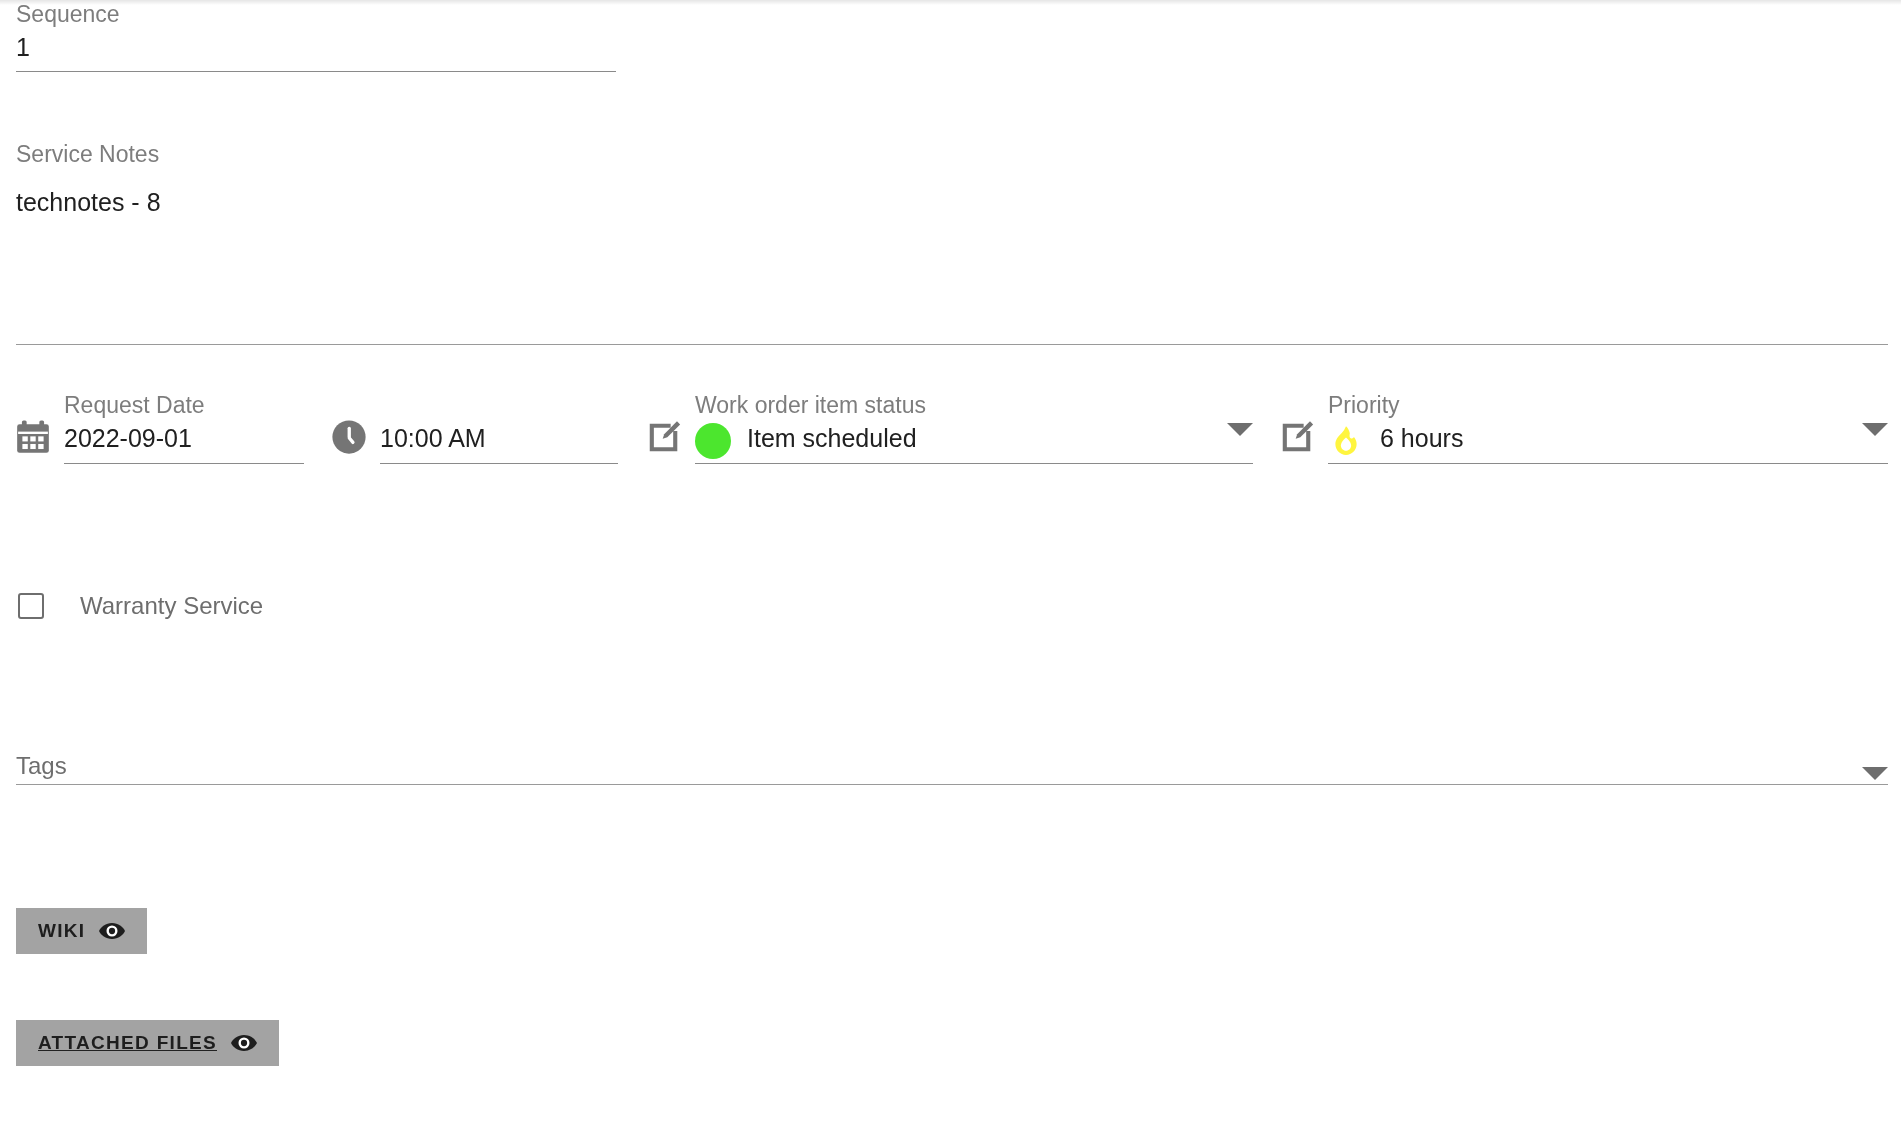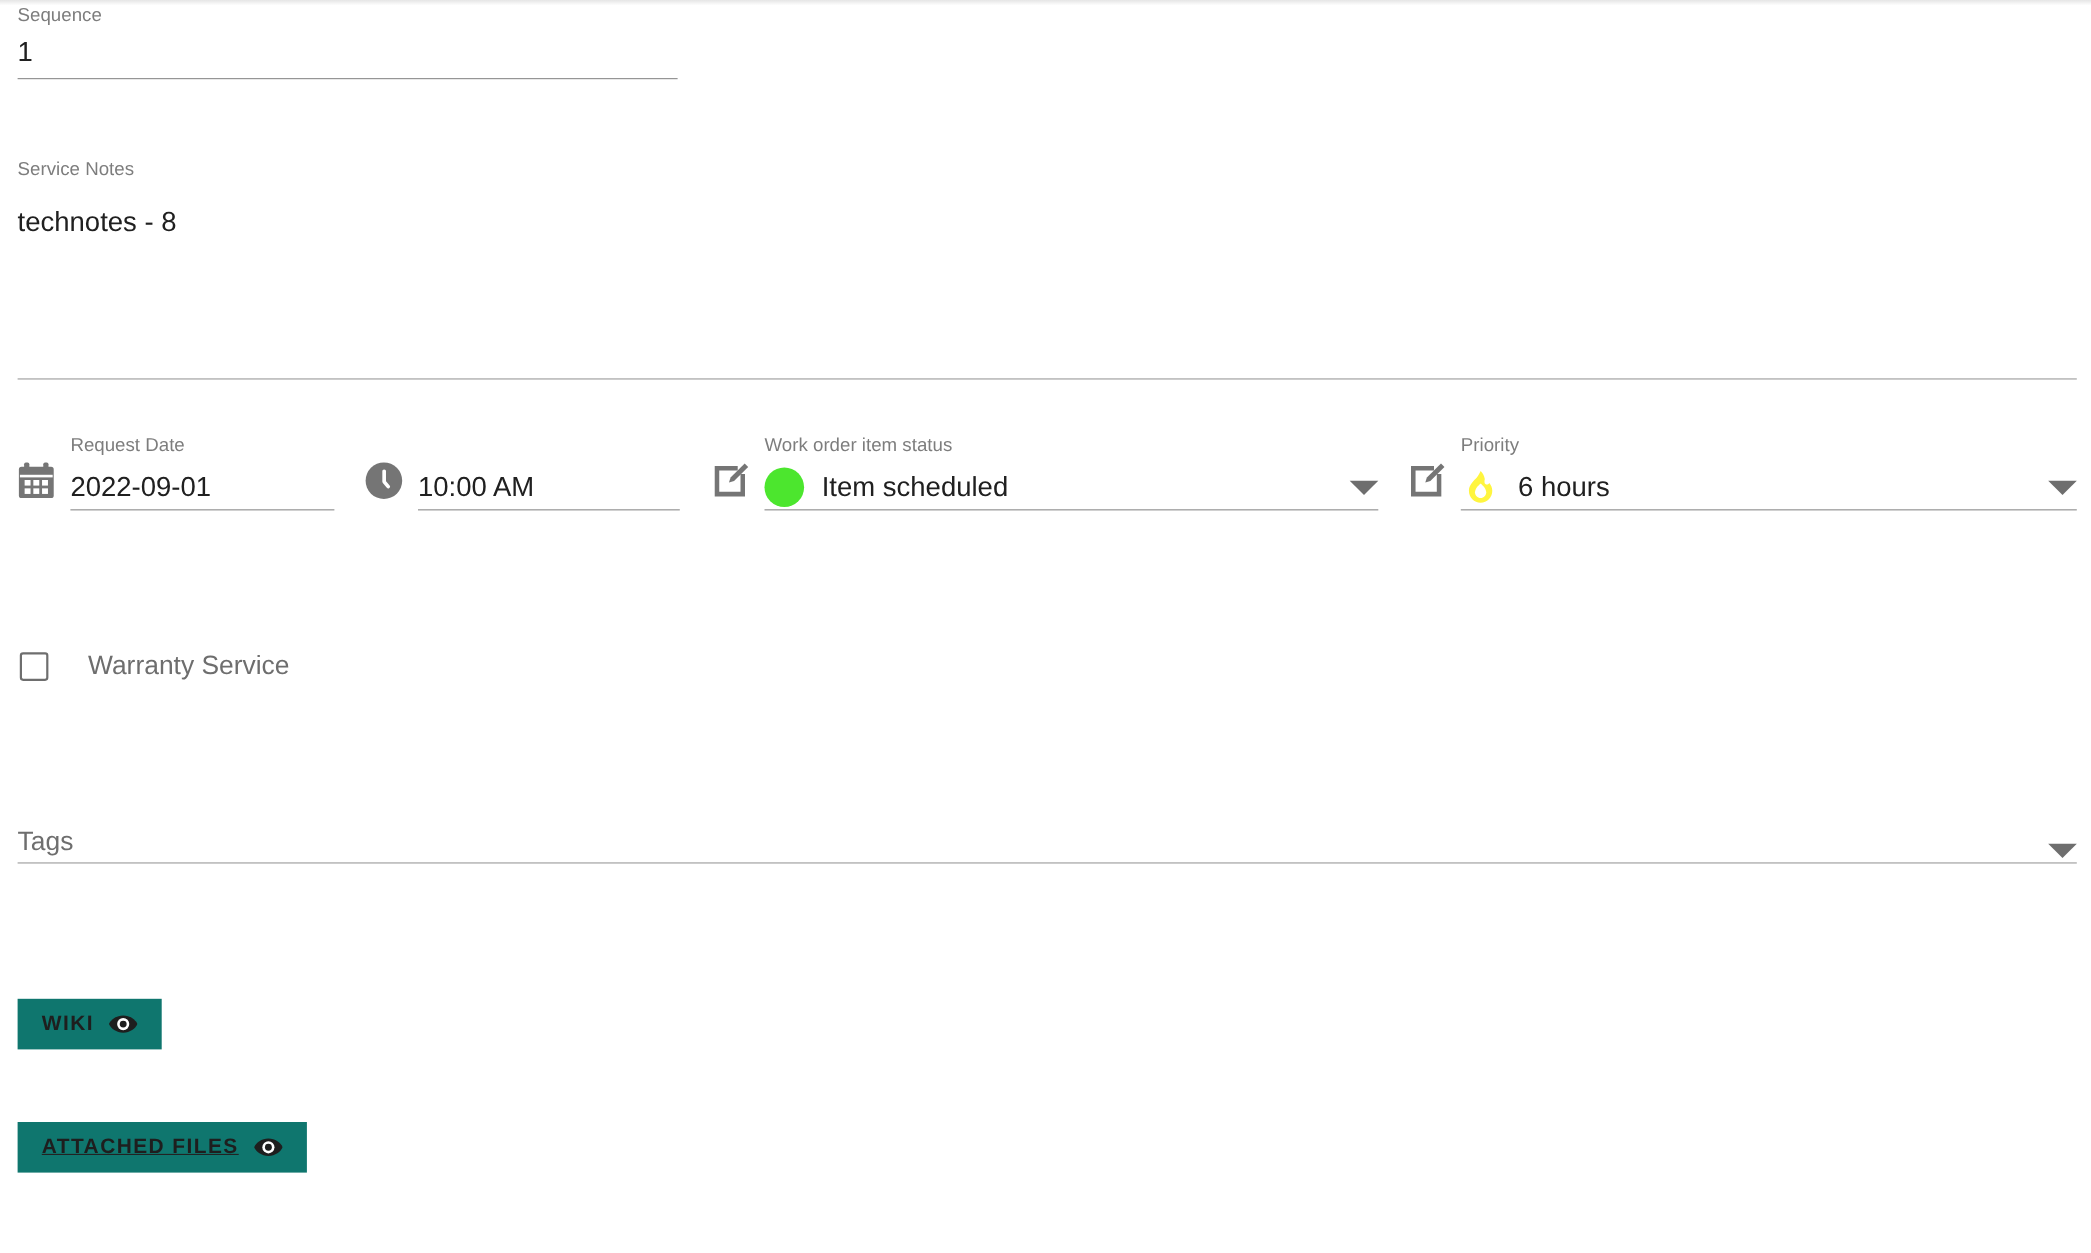--- a/index.html
+++ b/index.html
@@ -23,21 +23,21 @@
   .top-shadow {
     position: absolute;
     top: 0; left: 0; right: 0;
     height: 5px;
     background: linear-gradient(to bottom, rgba(0,0,0,0.10), rgba(0,0,0,0.0));
     pointer-events: none;
   }
 
   
   .field-label {
-    font-size: 17px;
+    font-size: 23px;
     color: #7d7d7d;
     line-height: 20px;
     font-family: "Liberation Sans", sans-serif;
     white-space: nowrap;
   }
   .field-value {
     font-size: 25px;
     color: #202020;
     line-height: 30px;
     white-space: nowrap;
@@ -108,21 +108,20 @@
     position: relative;
     flex: 1 1 auto;
   }
   .inline-body .field-label {
     position: absolute;
     left: 0;
     top: -28px;
   }
   .inline-inner {
     display: flex;
-    align-items: center;
     height: 40px;
   }
   .inline-inner .field-value { flex: 0 0 auto; }
   .status-dot {
     width: 36px;
     height: 36px;
     border-radius: 50%;
     flex: 0 0 36px;
     margin-right: 16px;
   }
@@ -199,21 +198,21 @@
     line-height: 28px;
   }
   .tags-block .underline {
     background: #9a9a9a;
     margin-top: 4px;
   }
 
   
   .chip-button {
     position: absolute;
-    background: #0f766e;
+    background: #a3a3a3;
     border: none;
     display: flex;
     align-items: center;
     gap: 14px;
     padding: 0 22px;
     height: 46px;
     box-sizing: border-box;
     cursor: pointer;
     font-family: "Liberation Sans", sans-serif;
   }

